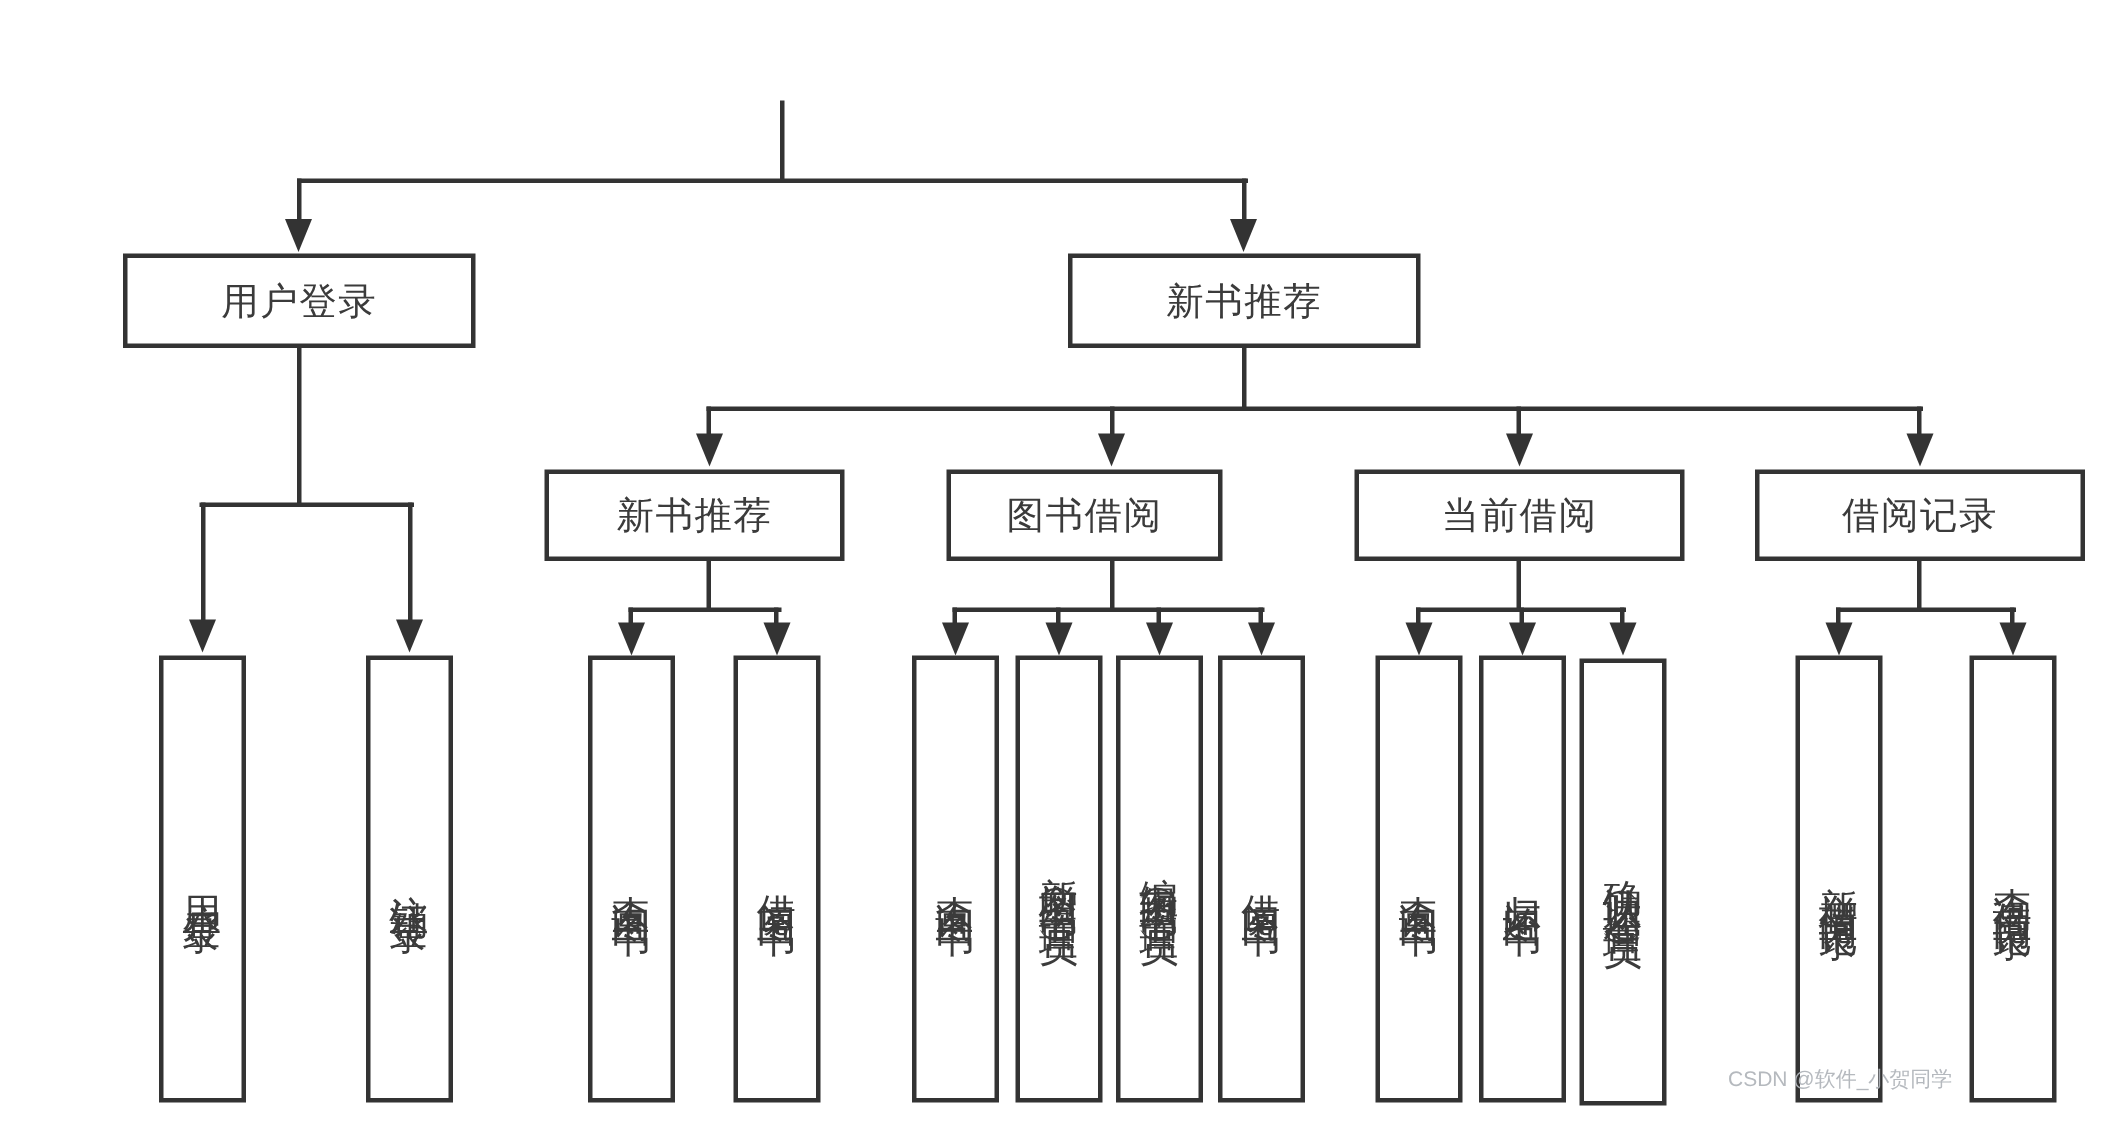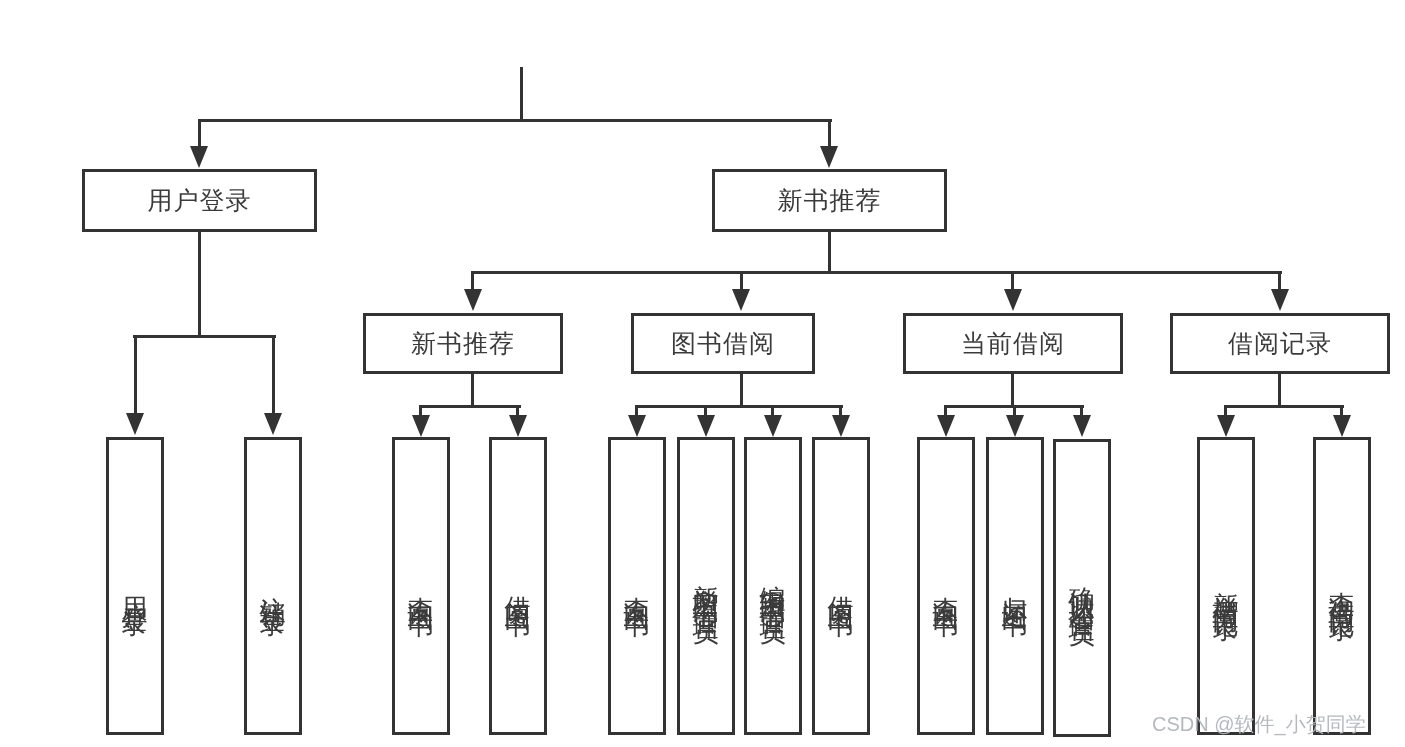--- a/index.html
+++ b/index.html
@@ -18,21 +18,21 @@
   }
   .vline{position:absolute;width:3px;background:#333333;z-index:0;}
   .hline{position:absolute;height:3px;background:#333333;z-index:0;}
   .arrow{
     position:absolute;width:0;height:0;z-index:3;
     border-left:9px solid transparent;border-right:9px solid transparent;
     border-top:22px solid #333333;
   }
   .watermark{
     position:absolute;left:1152px;top:711px;z-index:6;
-    font-size:20px;color:rgba(177,181,187,0.95);white-space:nowrap;
+    font-size:14px;color:rgba(177,181,187,0.95);white-space:nowrap;
   }
 </style>
 </head>
 <body>
 
 <div id="stage">
 
 
   <div class="vline" style="left:520px;top:67px;height:54px;"></div>
   <div class="hline" style="left:198px;top:119px;width:634px;"></div>

